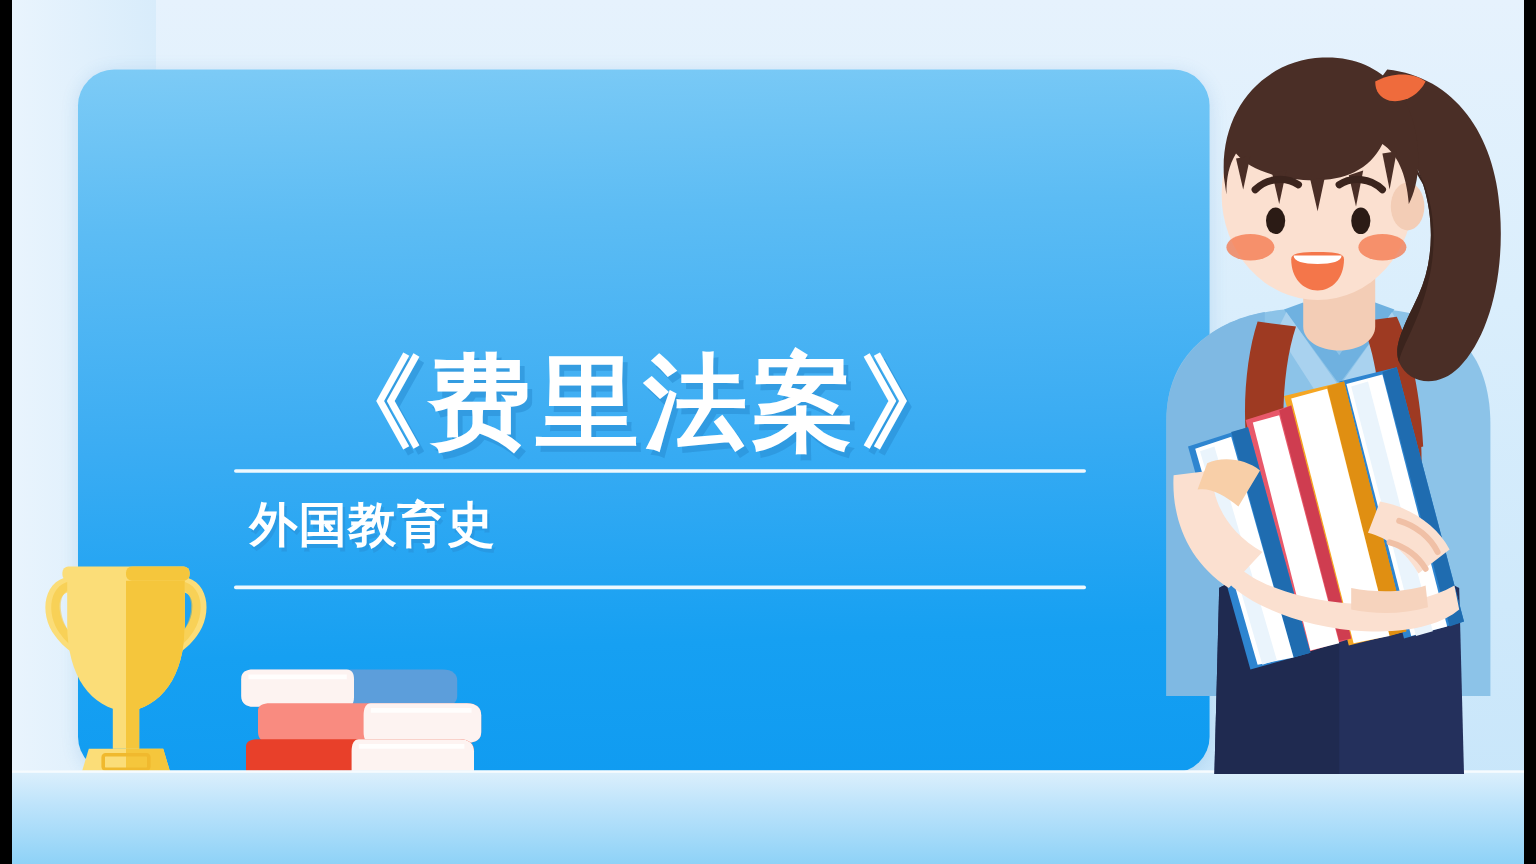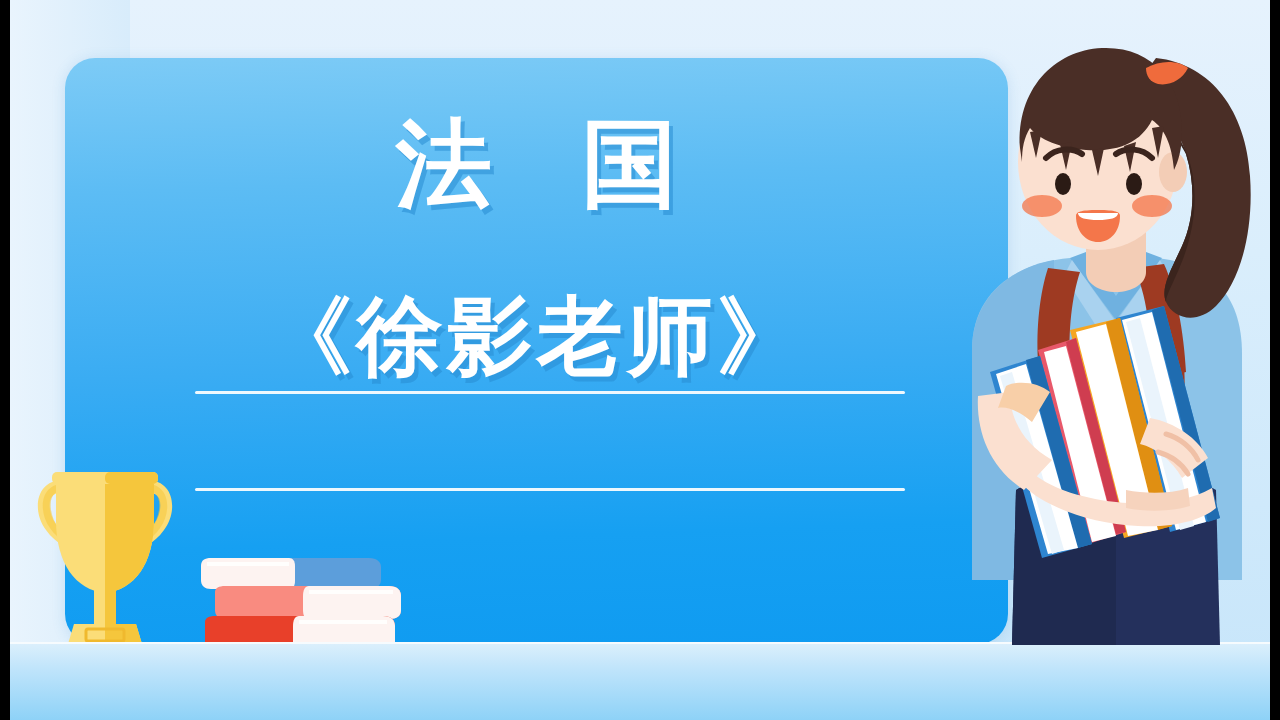--- a/index.html
+++ b/index.html
@@ -196,26 +196,26 @@
   <div id="slide-bg">
     <div id="bg-wash-left"></div>
 
     <div id="title-card"></div>
 
     <div id="floor">
       <div id="floor-topline"></div>
     </div>
 
     <div id="headline-block">
-      <div id="main-title" class="cn-bold">法 国</div>
-
-      <div id="sub-title" class="cn-bold">《徐影老师》</div>
+
+      <div id="sub-title" class="cn-bold">《费里法案》</div>
 
       <div class="rule" id="rule-top"></div>
 
+      <div id="course-name" class="cn-bold">外国教育史</div>
 
 
       <div class="rule" id="rule-bottom"></div>
     </div>
 
     <div id="trophy">
       <svg viewBox="0 0 150 195" width="150" height="195" aria-hidden="true">
 
         <path d="M33 18 C5 18 2 50 16 68 C26 82 40 88 48 90 L44 76 C34 72 22 62 20 48 C18 34 24 30 36 30 Z" fill="#fbdd78"></path>
         <path d="M33 22 C10 22 8 50 20 66 C28 78 40 83 46 85 L44 78 C33 73 23 62 21 48 C19 32 26 28 38 28 Z" fill="#f5c63c" opacity=".55"></path>

